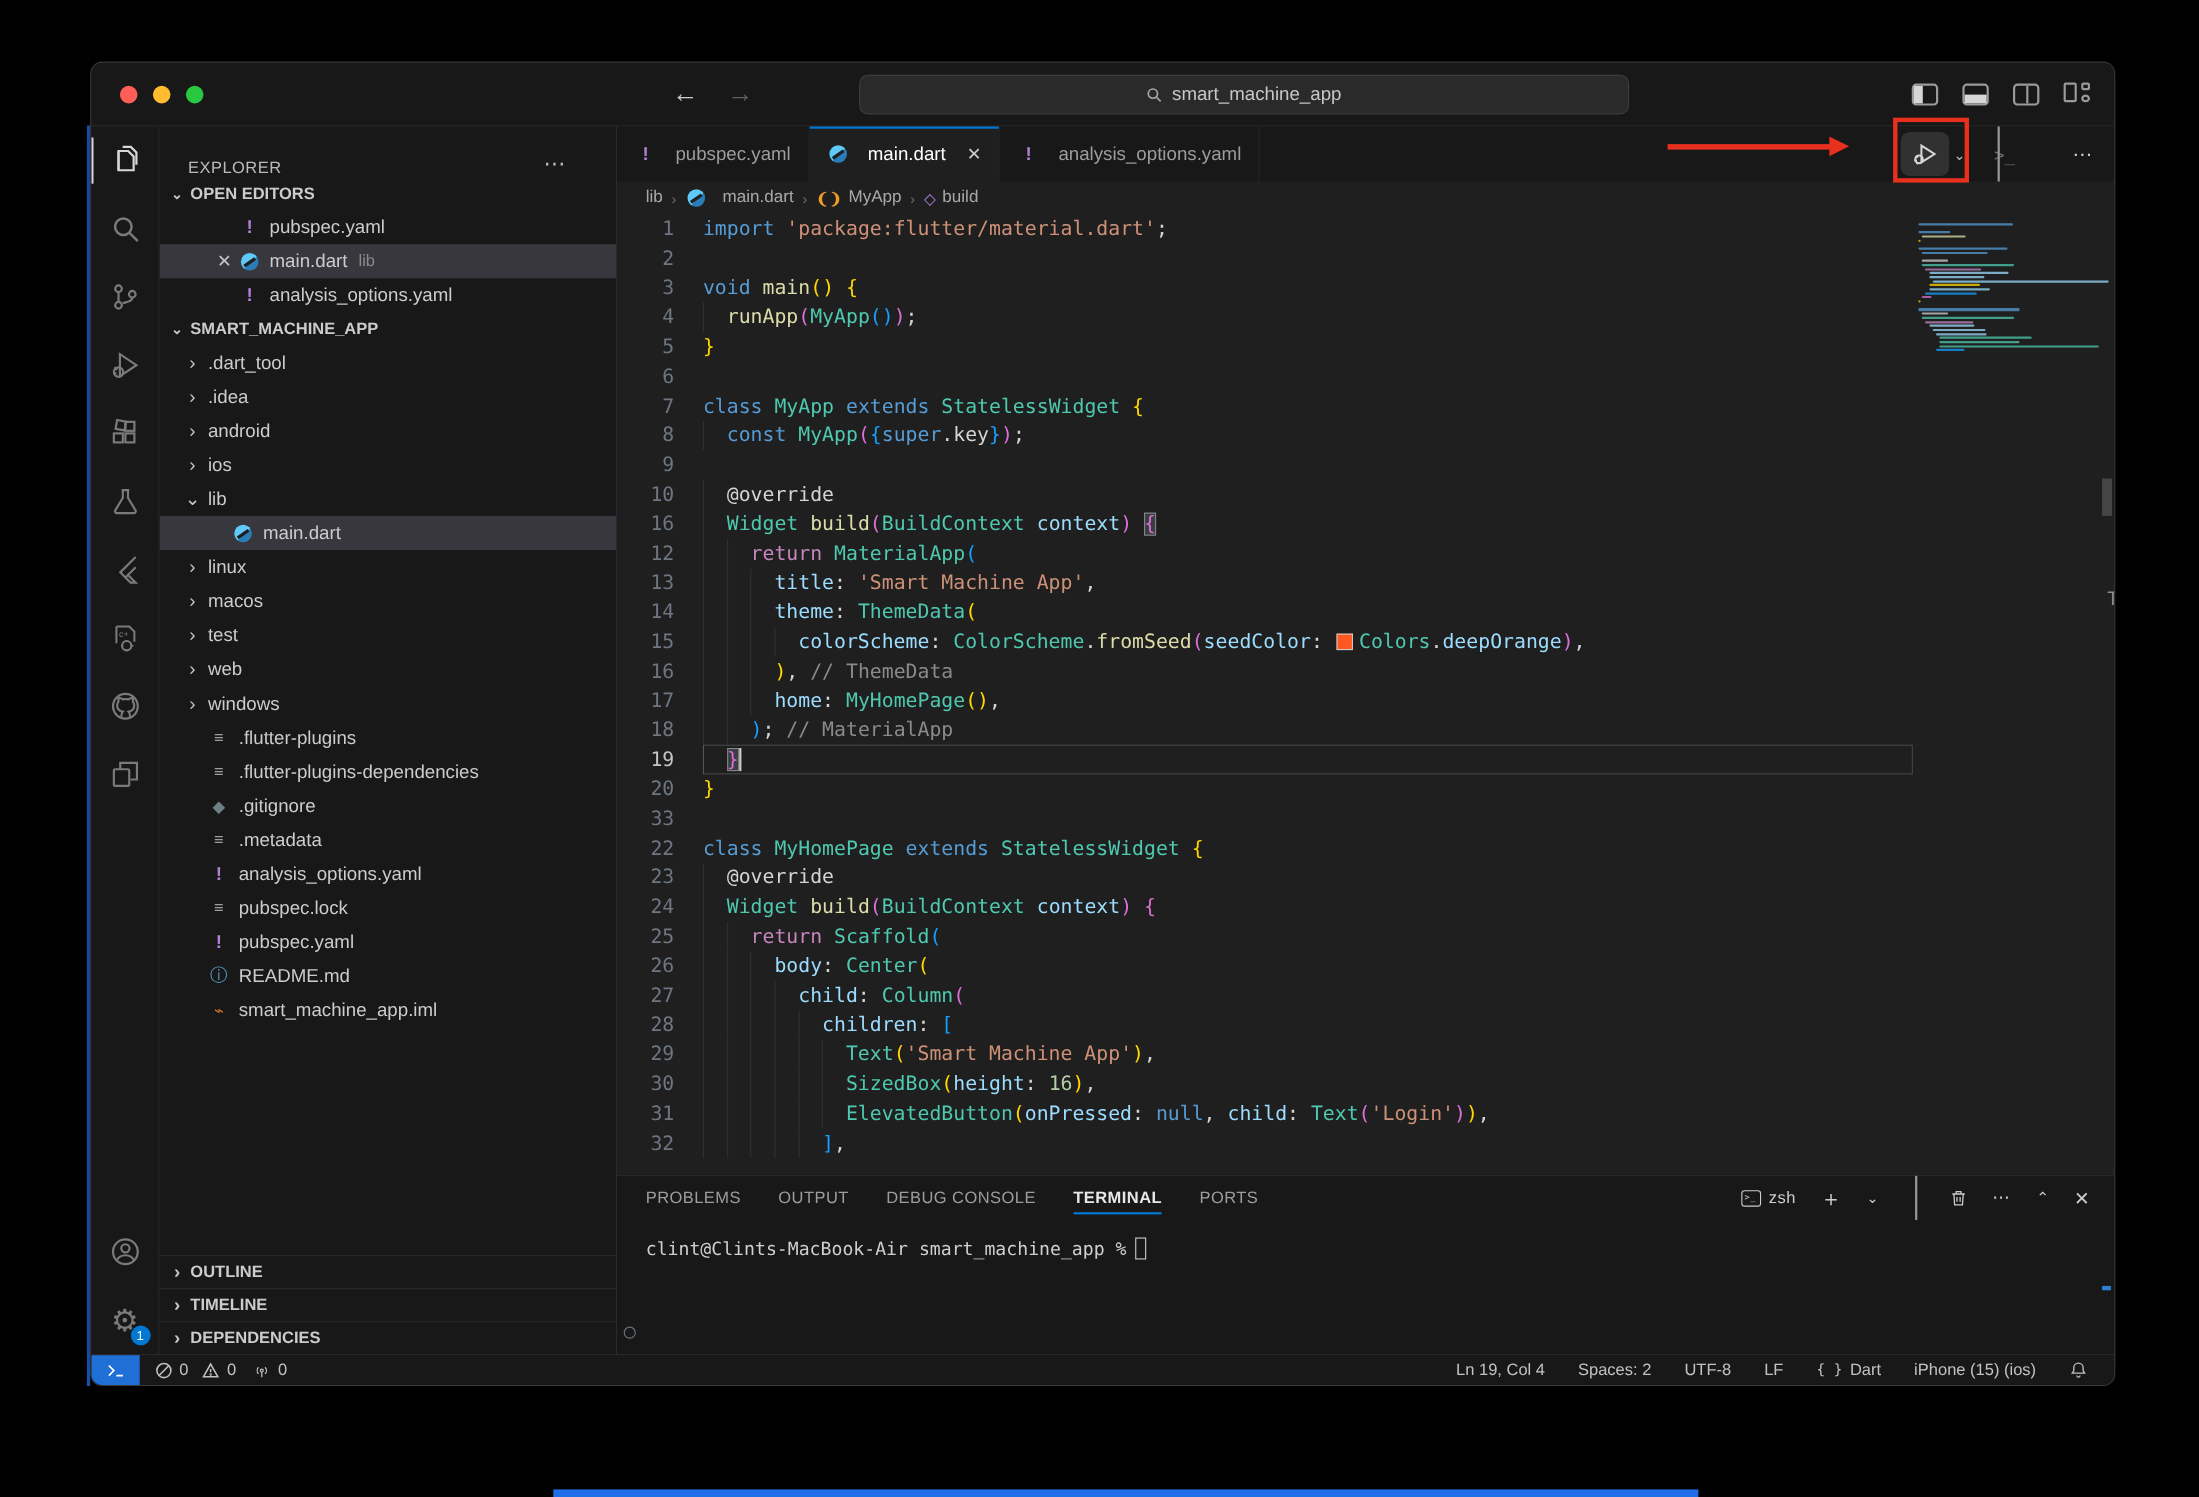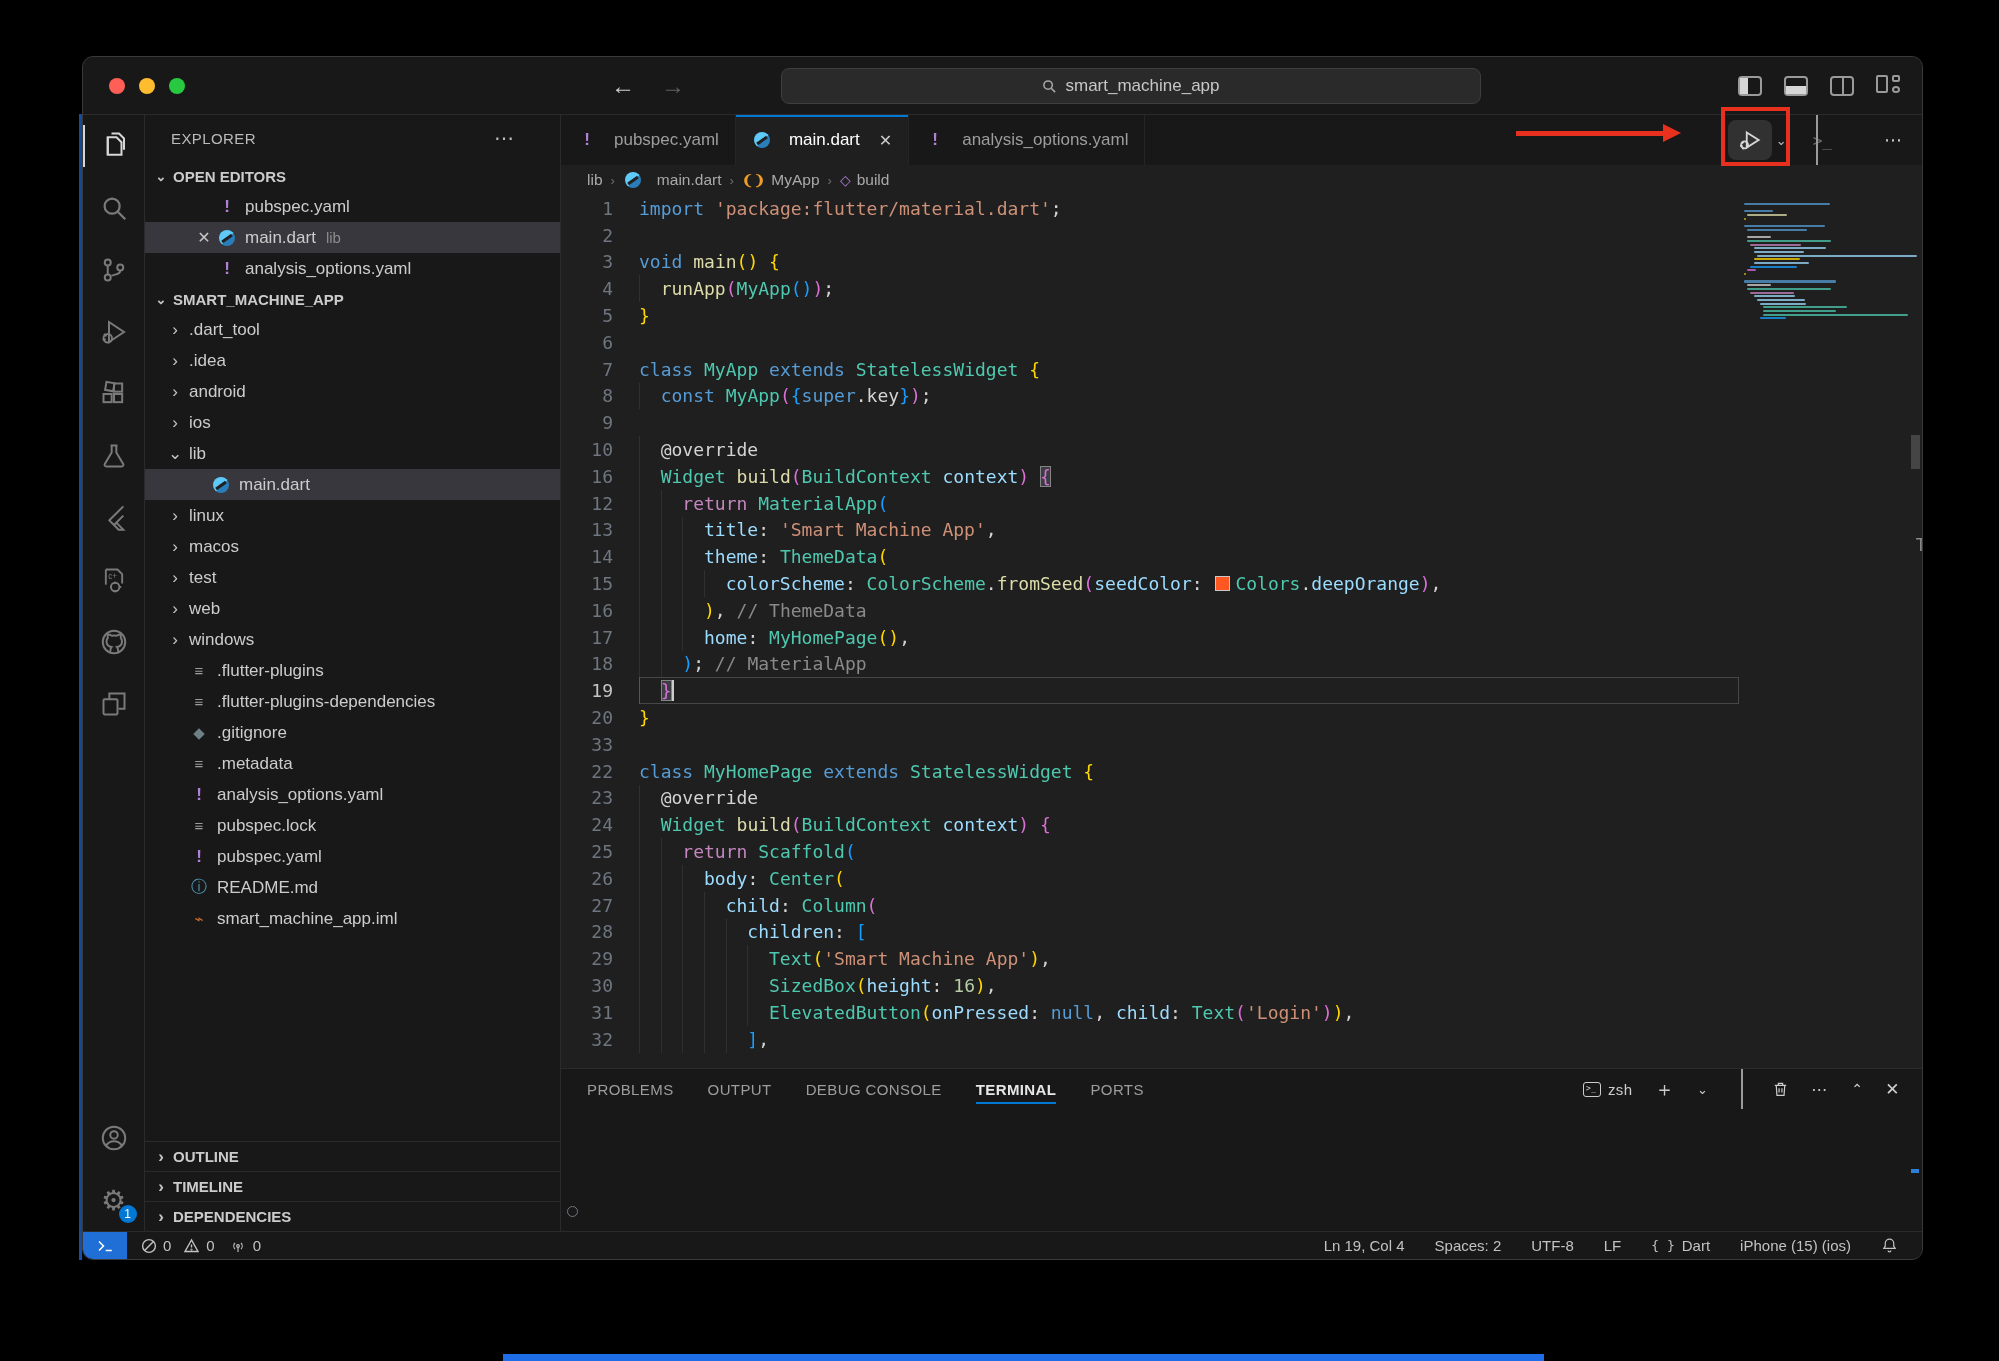--- a/index.html
+++ b/index.html
@@ -40,21 +40,21 @@
     border-right:1px solid #2b2b2b; display:flex; flex-direction:column; align-items:center; }
   .ab-icon { width:62px; height:62px; display:flex; align-items:center; justify-content:center; color:#7a7a7a; position:relative; }
   .ab-icon.active { color:#d7d7d7; }
   .ab-icon.active::before { content:""; position:absolute; left:0; top:10px; bottom:10px; width:2px; background:#d7d7d7; }
   .ab-spacer { flex:1; }
   .badge { position:absolute; right:8px; bottom:8px; background:#0078d4; color:#fff; font-size:12px;
     width:18px; height:18px; border-radius:50%; display:flex; align-items:center; justify-content:center; }
 
   #sidebar { position:absolute; left:62px; top:58px; width:416px; bottom:28px; background:#181818;
     border-right:1px solid #2b2b2b; color:#c5c5c5; overflow:hidden; }
-  #sidebar-header { height:46px; display:flex; align-items:center; padding:0 44px 0 26px; font-size:15px;
+  #sidebar-header { height:46px; display:flex; align-items:flex-end; padding:0 44px 0 26px; font-size:15px;
     color:#bbbbbb; letter-spacing:.4px; }
   #sidebar-header .more { margin-left:auto; color:#bbb; font-size:20px; letter-spacing:2px; }
   .section-head { height:30px; display:flex; align-items:center; font-weight:bold; font-size:15px; color:#cccccc; gap:4px; padding-left:8px; }
   .chev { color:#c5c5c5; font-size:13px; width:16px; text-align:center; display:inline-block; }
   .row { height:31px; display:flex; align-items:center; font-size:17px; color:#cccccc; white-space:nowrap; }
   .row.sel { background:#37373d; }
   .row .close-x { width:26px; text-align:center; color:#c5c5c5; font-size:16px; }
   .row .desc { color:#8c8c8c; margin-left:10px; font-size:15px; }
   .ficon { width:20px; height:20px; margin-right:8px; display:inline-flex; align-items:center; justify-content:center; flex:none; }
   .icon-warn { color:#b180d7; font-weight:bold; font-size:17px; }
@@ -652,20 +652,23 @@
           <svg width="17" height="18" viewBox="0 0 24 24" fill="none" stroke="#cccccc" stroke-width="1.7">
               <path d="M4 7h16M9 7V4h6v3M6 7l1 14h10l1-14M10 11v6M14 11v6"></path>
             </svg>
           <span style="letter-spacing:2px;">⋯</span>
           <span style="font-size:14px;">⌃</span>
           <span style="font-size:17px;">✕</span>
         </div>
       </div>
       <div id="terminal" class="mono">
         <div class="prompt-circle"></div>
+        <div>
+          <span>clint@Clints-MacBook-Air smart_machine_app %</span><span class="term-cursor"></span>
+        </div>
         <div id="term-scroll-dot"></div>
       </div>
     </div>
   </div>
 
   <div id="statusbar">
     <div id="remote-ind">
       <svg width="18" height="18" viewBox="0 0 24 24" fill="none" stroke="#fff" stroke-width="2">
           <path d="M4 6l6 6-6 6M13 18h8"></path>
         </svg>

